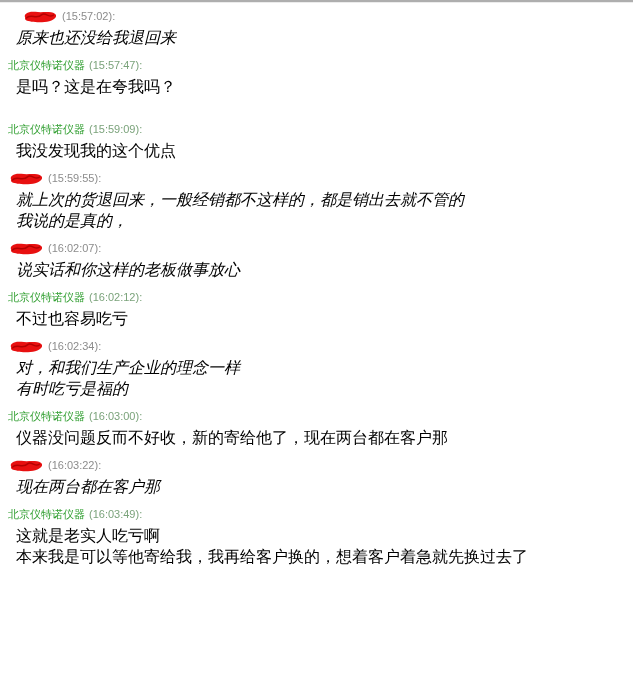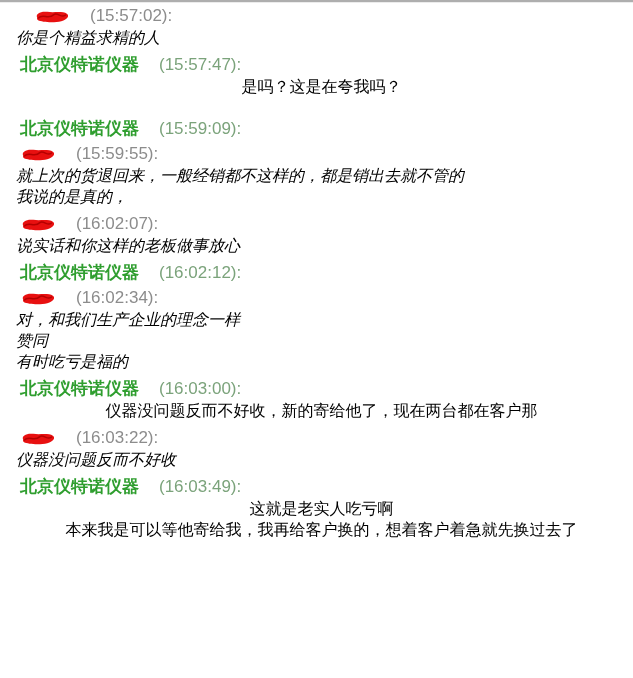--- a/index.html
+++ b/index.html
@@ -9,70 +9,71 @@
     background:#fff;
     overflow:hidden;
     font-family:"Liberation Sans", sans-serif;
   }
   .top-border{
     height:2px;background:#aeaeae;border-bottom:1px solid #ececec;
   }
   .chat-log{padding:3px 6px 0 8px;}
   .block{margin:0;}
   .hdr{
-    display:flex;align-items:center;gap:20px;
-    font-size:17px;line-height:16px;
-    margin:9px 0 3px 12px;
+    display:flex;align-items:center;gap:4px;
+    font-size:11px;line-height:16px;
+    margin:9px 0 3px 0;
     white-space:nowrap;
   }
   .block:first-child .hdr{margin-top:2px;}
   
   .block:nth-child(3) .hdr{margin-top:24px;}
-  .sender{font-weight:bold;color:var(--green,#2f9e2f);}
+  .sender{font-weight:normal;color:var(--green,#2f9e2f);}
   .msg-green .time{color:var(--ts-green,#7ba37b);}
   .msg-red .time{color:var(--ts-gray,#8c8c8c);}
   .line{
     font-size:16px;line-height:21px;color:#000;
     padding-left:8px;
     white-space:nowrap;
   }
   
   .msg-red .line{font-family:"Liberation Serif", serif;font-style:italic;}
-  .msg-green .line{font-family:Liberation Serif, serif;text-align:center;}
+  .msg-green .line{font-family:Liberation Serif, serif;}
   .scribble{display:inline-block;vertical-align:middle;flex:0 0 auto;}
   .block:first-child .scribble{margin-left:14px;}
 </style>
 </head>
 <body>
 
 <div class="page" style="--green: #2f9e2f; --ts-green: #7ba37b; --ts-gray: #8c8c8c;">
   <div class="top-border"></div>
   <div class="chat-log" id="chat-log">
       <div class="block msg-red">
         <div class="hdr">
           <svg viewBox="0 0 38 14" width="36" height="13" class="scribble">
             <path d="M3,8 C1,4 7,1 14,2 C21,3 31,1 35,4 C38,6 36,10 29,12 C21,14 8,13 4,11 C2.5,10 3,9 3,8 Z" fill="#e81010"></path>
             <path d="M4,9 C9,3 15,11 21,5 C25,2 30,10 34,5" stroke="#b40000" stroke-width="1.6" fill="none"></path>
           </svg>
           <span class="time">(15:57:02):</span>
         </div>
-        <div class="line">你是个精益求精的人</div>
+        <div class="line">原来也还没给我退回来</div>
       </div>
       <div class="block msg-green">
         <div class="hdr">
           <span class="sender">北京仪特诺仪器</span>
           <span class="time">(15:57:47):</span>
         </div>
         <div class="line">是吗？这是在夸我吗？</div>
       </div>
       <div class="block msg-green">
         <div class="hdr">
           <span class="sender">北京仪特诺仪器</span>
           <span class="time">(15:59:09):</span>
         </div>
+        <div class="line">我没发现我的这个优点</div>
       </div>
       <div class="block msg-red">
         <div class="hdr">
           <svg viewBox="0 0 38 14" width="36" height="13" class="scribble">
             <path d="M3,8 C1,4 7,1 14,2 C21,3 31,1 35,4 C38,6 36,10 29,12 C21,14 8,13 4,11 C2.5,10 3,9 3,8 Z" fill="#e81010"></path>
             <path d="M4,9 C9,3 15,11 21,5 C25,2 30,10 34,5" stroke="#b40000" stroke-width="1.6" fill="none"></path>
           </svg>
           <span class="time">(15:59:55):</span>
         </div>
         <div class="line">就上次的货退回来，一般经销都不这样的，都是销出去就不管的</div>
@@ -86,49 +87,49 @@
           </svg>
           <span class="time">(16:02:07):</span>
         </div>
         <div class="line">说实话和你这样的老板做事放心</div>
       </div>
       <div class="block msg-green">
         <div class="hdr">
           <span class="sender">北京仪特诺仪器</span>
           <span class="time">(16:02:12):</span>
         </div>
+        <div class="line">不过也容易吃亏</div>
       </div>
       <div class="block msg-red">
         <div class="hdr">
           <svg viewBox="0 0 38 14" width="36" height="13" class="scribble">
             <path d="M3,8 C1,4 7,1 14,2 C21,3 31,1 35,4 C38,6 36,10 29,12 C21,14 8,13 4,11 C2.5,10 3,9 3,8 Z" fill="#e81010"></path>
             <path d="M4,9 C9,3 15,11 21,5 C25,2 30,10 34,5" stroke="#b40000" stroke-width="1.6" fill="none"></path>
           </svg>
           <span class="time">(16:02:34):</span>
         </div>
         <div class="line">对，和我们生产企业的理念一样</div>
-        <div class="line">赞同</div>
         <div class="line">有时吃亏是福的</div>
       </div>
       <div class="block msg-green">
         <div class="hdr">
           <span class="sender">北京仪特诺仪器</span>
           <span class="time">(16:03:00):</span>
         </div>
         <div class="line">仪器没问题反而不好收，新的寄给他了，现在两台都在客户那</div>
       </div>
       <div class="block msg-red">
         <div class="hdr">
           <svg viewBox="0 0 38 14" width="36" height="13" class="scribble">
             <path d="M3,8 C1,4 7,1 14,2 C21,3 31,1 35,4 C38,6 36,10 29,12 C21,14 8,13 4,11 C2.5,10 3,9 3,8 Z" fill="#e81010"></path>
             <path d="M4,9 C9,3 15,11 21,5 C25,2 30,10 34,5" stroke="#b40000" stroke-width="1.6" fill="none"></path>
           </svg>
           <span class="time">(16:03:22):</span>
         </div>
-        <div class="line">仪器没问题反而不好收</div>
+        <div class="line">现在两台都在客户那</div>
       </div>
       <div class="block msg-green">
         <div class="hdr">
           <span class="sender">北京仪特诺仪器</span>
           <span class="time">(16:03:49):</span>
         </div>
         <div class="line">这就是老实人吃亏啊</div>
         <div class="line">本来我是可以等他寄给我，我再给客户换的，想着客户着急就先换过去了</div>
       </div>
     </div>

